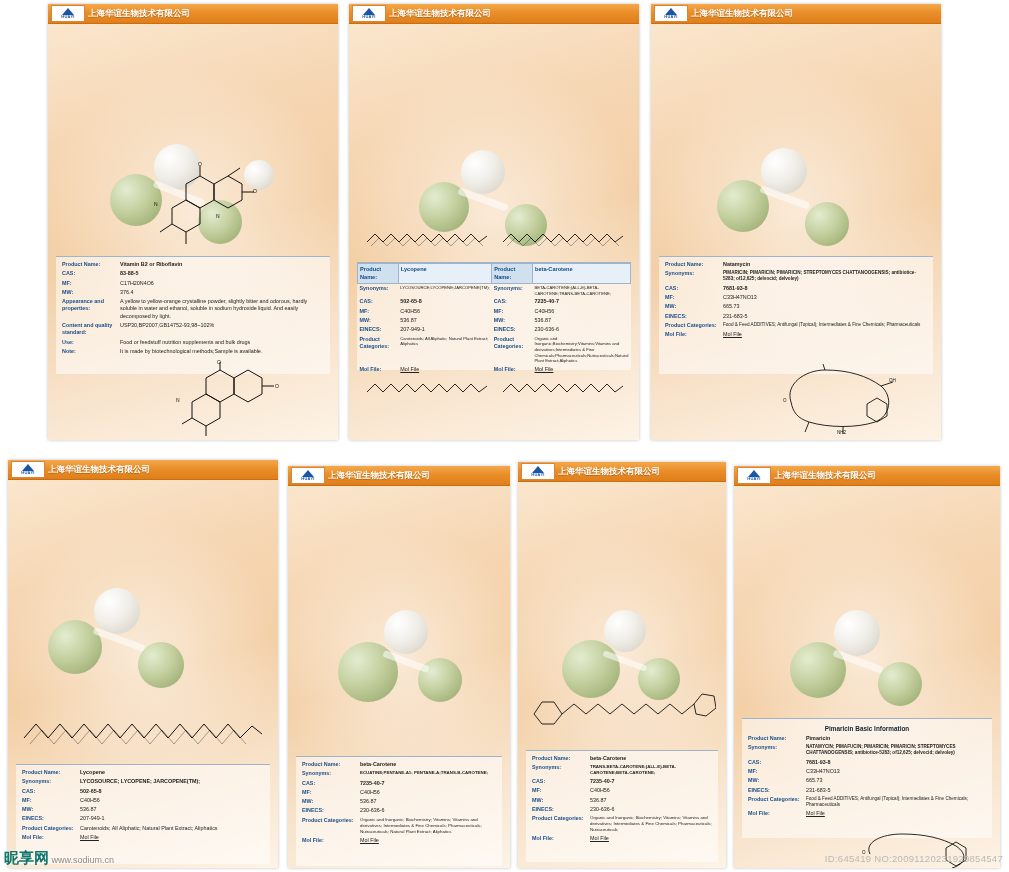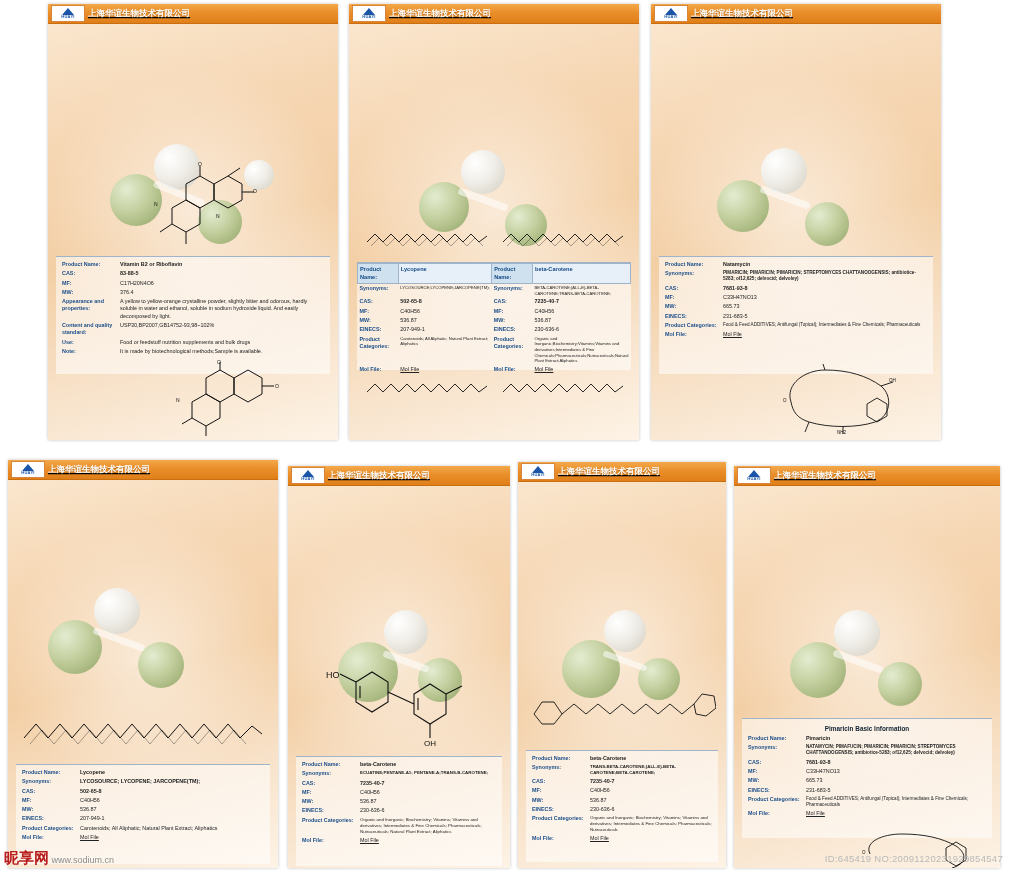--- a/index.html
+++ b/index.html
@@ -10,21 +10,20 @@
     font-family:"Liberation Sans", sans-serif;
     position:relative;
     overflow:hidden;
   }
   
   .card {
     position:absolute;
     background:#fff;
     box-shadow:0 0 3px rgba(0,0,0,0.25);
     overflow:hidden;
-    text-decoration:underline;
   }
   .card-inner {
     position:absolute; inset:0;
     background:
       radial-gradient(circle at 50% 48%, rgba(255,255,255,0.55) 0%, rgba(255,255,255,0) 55%),
       linear-gradient(165deg,#fbe9d2 0%, #f6d7b4 28%, #f3cfa5 52%, #f8e3cb 78%, #fdf3e6 100%);
   }
   
   .blob { position:absolute; border-radius:50%; filter:blur(0.4px); }
   .blob.g { background:radial-gradient(circle at 32% 30%, #e4ecd0 0%, #c3cf9e 45%, #a8b77f 75%, #90a169 100%); }
@@ -105,21 +104,21 @@
   
   .mol { position:absolute; }
   .mol svg { display:block; }
 
   
   .wm-left {
     position:absolute; left:4px; bottom:4px;
     font-size:9px; color:#8d8d8d;
     font-family:"Liberation Sans", sans-serif;
   }
-  .wm-left b { font-size:15px; color:#b91c1c; }
+  .wm-left b { font-size:15px; color:#0f766e; }
   .wm-right {
     position:absolute; right:6px; bottom:8px;
     font-size:9.5px; color:#b9b9b9; letter-spacing:0.3px;
   }
   .sec-title {
     text-align:center; font-size:6.4px; font-weight:bold;
     color:#123; padding:3px 0 2px 0;
   }
 </style>
 </head>
@@ -631,32 +630,20 @@
         </tr>
     <tr>
           <td colspan="2" class="tiny" style="height:22px"><b>含量及质量标准：</b><span>含量≥1%、2%、7%、10%、18%</span></td>
         </tr>
     <tr>
           <td colspan="2" class="tiny" style="height:22px"><b>用途：</b><span>作营养强化剂和食品着色剂</span></td>
         </tr>
   </tbody>
     </table>
 
-  <div class="mol" style="left:30px; top:192px;">
-    <svg width="170" height="90" viewBox="0 0 170 90">
-      <g stroke="#111" stroke-width="1.1" fill="none">
-        <polygon points="38,24 54,14 70,24 70,44 54,54 38,44"></polygon>
-        <polygon points="96,36 112,26 128,36 128,56 112,66 96,56"></polygon>
-        <path d="M70,34 L96,46 M38,24 L22,16 M112,66 L112,80 M128,36 L144,28"></path>
-        <path d="M42,28 L42,40 M100,40 L100,52"></path>
-      </g>
-      <text x="8" y="20" font-size="9" fill="#111" font-family="'Liberation Sans',sans-serif">HO</text>
-      <text x="106" y="88" font-size="8" fill="#111" font-family="'Liberation Sans',sans-serif">OH</text>
-    </svg>
-  </div>
 
   <div class="en" style="top:290px; height:110px;">
     <table>
       <tbody>
           <tr>
             <td class="lab">Product Name:</td>
             <td class="val" style="font-weight:bold">beta-Carotene</td>
           </tr>
       <tr>
             <td class="lab">Synonyms:</td>

